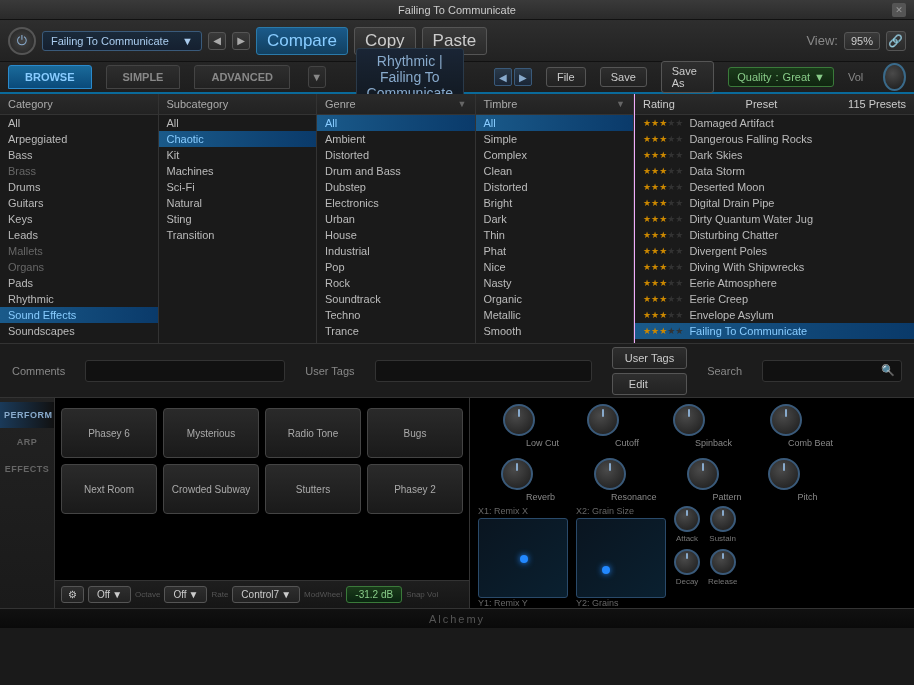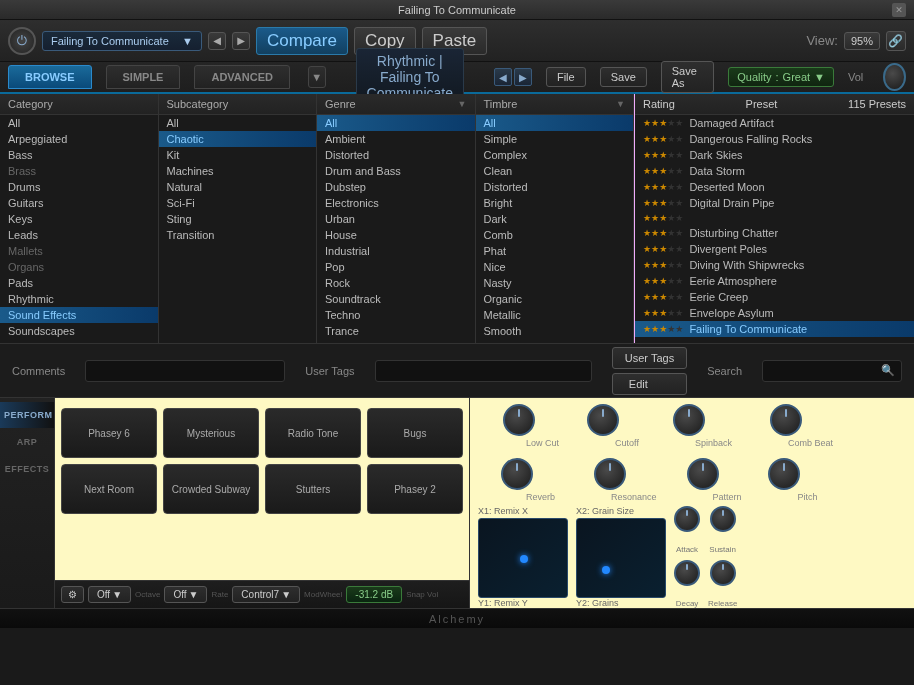--- a/index.html
+++ b/index.html
@@ -518,21 +518,21 @@
     }
     .xy-top-label {
       font-size: 9px;
       color: #666;
       margin-bottom: 2px;
     }
     .knob-v-group {
       display: flex;
       flex-direction: column;
       align-items: center;
-      gap: 13px;
+      gap: 2px;
     }
     .knob-sm {
       width: 26px;
       height: 26px;
       border-radius: 50%;
       background: radial-gradient(circle at 40% 35%, #4a4a4a, #1a1a1a);
       border: 2px solid #3a5a7a;
       position: relative;
       cursor: pointer;
     }
@@ -625,22 +625,22 @@
 
   <div class="browser-col" style="flex:1">
     <div class="col-header">
       <span>Subcategory</span>
     </div>
     <div class="browser-list" id="subcat-list">
         <div class="browser-item">All</div>
         <div class="browser-item selected">Chaotic</div>
         <div class="browser-item">Kit</div>
         <div class="browser-item">Machines</div>
+        <div class="browser-item">Sci-Fi</div>
         <div class="browser-item">Natural</div>
-        <div class="browser-item">Sci-Fi</div>
         <div class="browser-item">Sting</div>
         <div class="browser-item">Transition</div>
       </div>
   </div>
 
   <div class="browser-col" style="flex:1">
     <div class="col-header">
       <span>Genre</span>
       <span class="dropdown-arrow">▼</span>
     </div>
@@ -669,21 +669,21 @@
       <span class="dropdown-arrow">▼</span>
     </div>
     <div class="browser-list" id="timbre-list">
         <div class="browser-item selected">All</div>
         <div class="browser-item">Simple</div>
         <div class="browser-item">Complex</div>
         <div class="browser-item">Clean</div>
         <div class="browser-item">Distorted</div>
         <div class="browser-item">Bright</div>
         <div class="browser-item">Dark</div>
-        <div class="browser-item">Comb</div>
+        <div class="browser-item">Thin</div>
         <div class="browser-item">Phat</div>
         <div class="browser-item">Nice</div>
         <div class="browser-item">Nasty</div>
         <div class="browser-item">Organic</div>
         <div class="browser-item">Metallic</div>
         <div class="browser-item">Smooth</div>
         <div class="browser-item">Glitchy</div>
       </div>
   </div>
 
@@ -713,20 +713,21 @@
         <div class="preset-name-item">
           <span style="font-size: 9px;"><span style="color:#cc8800">★</span><span style="color:#cc8800">★</span><span style="color:#cc8800">★</span><span style="color:#333">★</span><span style="color:#333">★</span></span>
           <span class="preset-name-text">Deserted Moon</span>
         </div>
         <div class="preset-name-item">
           <span style="font-size: 9px;"><span style="color:#cc8800">★</span><span style="color:#cc8800">★</span><span style="color:#cc8800">★</span><span style="color:#333">★</span><span style="color:#333">★</span></span>
           <span class="preset-name-text">Digital Drain Pipe</span>
         </div>
         <div class="preset-name-item">
           <span style="font-size: 9px;"><span style="color:#cc8800">★</span><span style="color:#cc8800">★</span><span style="color:#cc8800">★</span><span style="color:#333">★</span><span style="color:#333">★</span></span>
+          <span class="preset-name-text">Dirty Quantum Water Jug</span>
         </div>
         <div class="preset-name-item">
           <span style="font-size: 9px;"><span style="color:#cc8800">★</span><span style="color:#cc8800">★</span><span style="color:#cc8800">★</span><span style="color:#333">★</span><span style="color:#333">★</span></span>
           <span class="preset-name-text">Disturbing Chatter</span>
         </div>
         <div class="preset-name-item">
           <span style="font-size: 9px;"><span style="color:#cc8800">★</span><span style="color:#cc8800">★</span><span style="color:#cc8800">★</span><span style="color:#333">★</span><span style="color:#333">★</span></span>
           <span class="preset-name-text">Divergent Poles</span>
         </div>
         <div class="preset-name-item">
@@ -763,21 +764,21 @@
     <div class="user-tags-btn">User Tags</div>
     <div class="edit-btn">Edit</div>
   </div>
   <span class="tags-label">Search</span>
   <div class="search-box">
     <input type="text" style="">
     <span>🔍</span>
   </div>
 </div>
 
-<div style="display:flex;height:210px;background:#fef9c3;position:relative;">
+<div style="display:flex;height:210px;background:#000000;position:relative;">
 
   <div class="left-tabs">
     <div class="left-tab active">PERFORM</div>
     <div class="left-tab">ARP</div>
     <div class="left-tab">EFFECTS</div>
   </div>
 
   <div class="perform-section">
     <div style="flex:1;padding:6px;">
       <div class="pad-grid" id="pad-grid">

